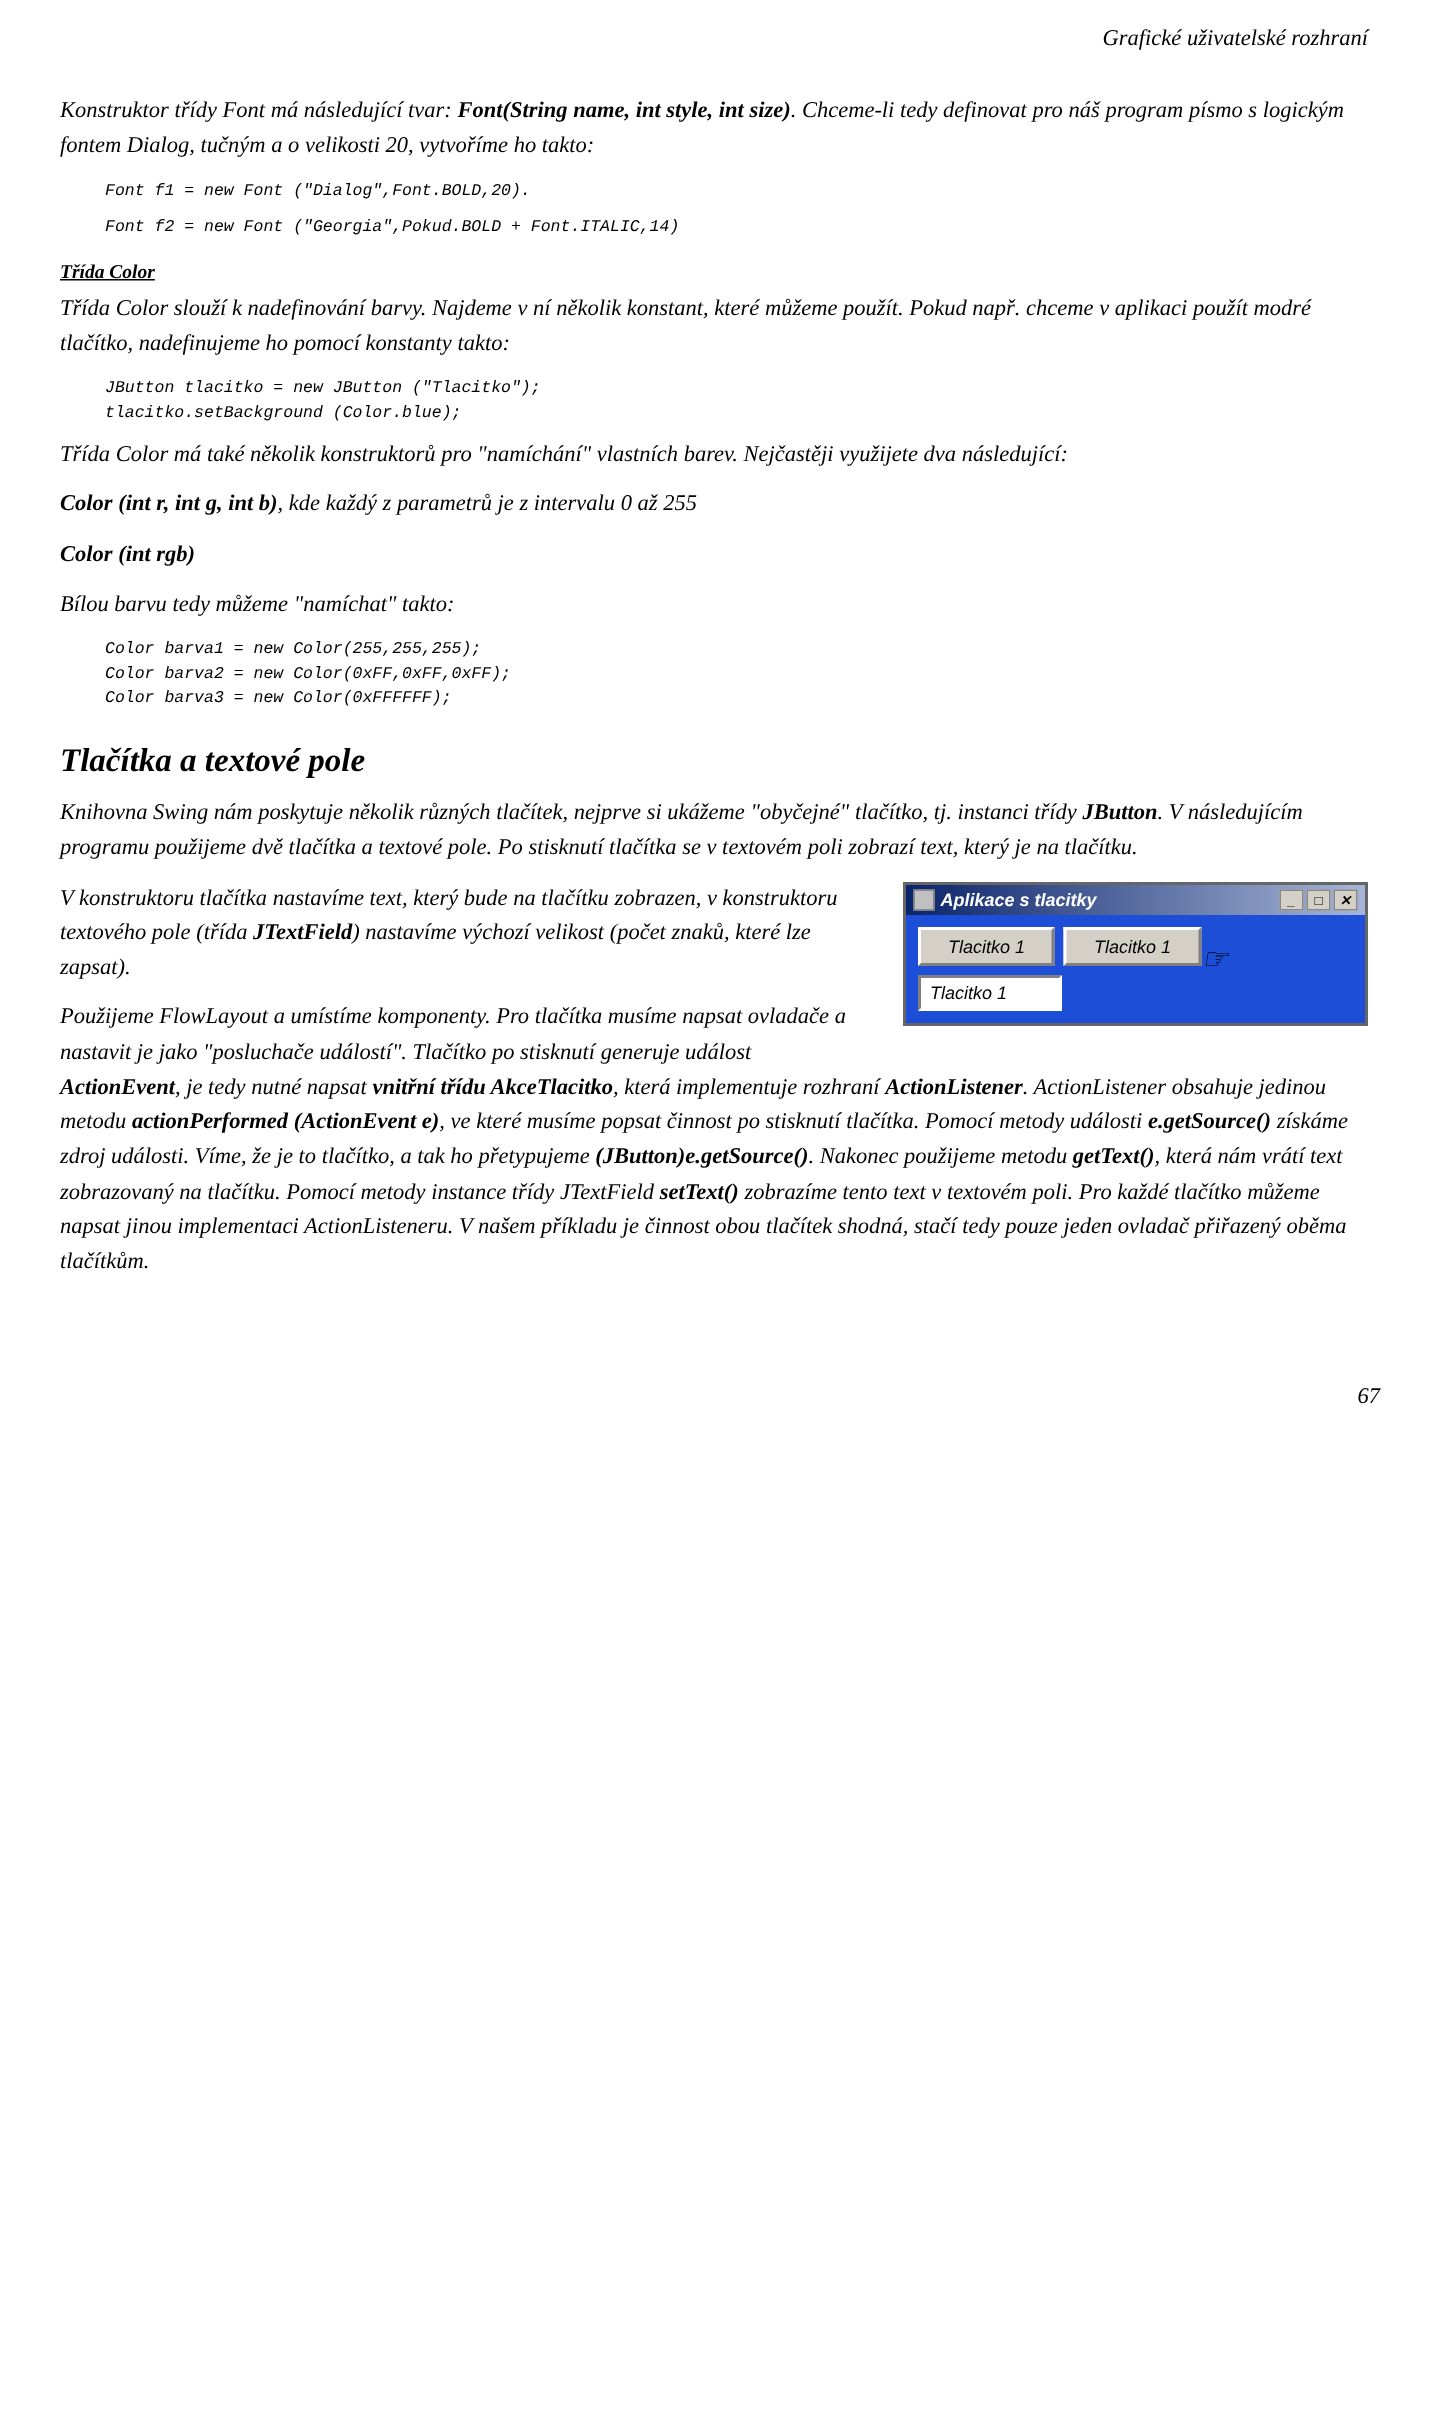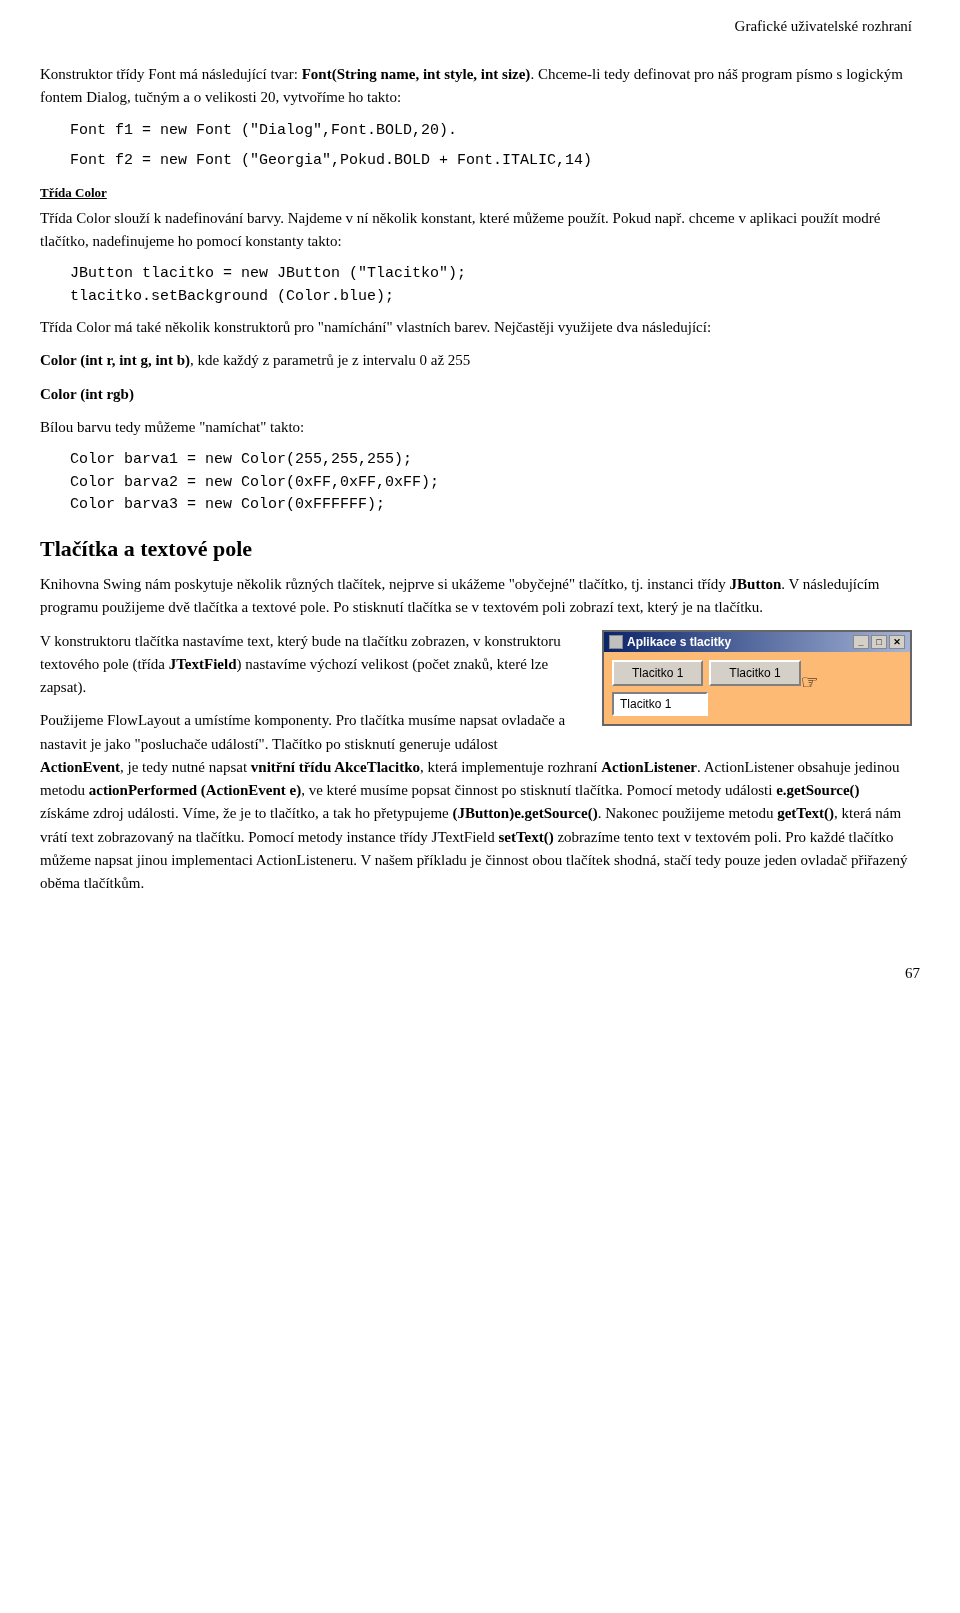--- a/index.html
+++ b/index.html
@@ -10,20 +10,21 @@
       background: #fff;
       width: 960px;
       min-height: 1613px;
     }
 
     .page-container {
       width: 952px;
       min-height: 1613px;
       padding: 0;
       position: relative;
+      font-style: italic;
     }
 
     
     .page-header {
       text-align: right;
       padding: 18px 40px 10px 40px;
       font-size: 15px;
       color: #000;
       border-bottom: none;
     }
@@ -34,21 +35,21 @@
     }
 
     .content p {
       margin-bottom: 10px;
       line-height: 1.55;
       font-size: 15px;
     }
 
     .code-block {
       font-family: 'Courier New', Courier, monospace;
-      font-size: 15px;
+      font-size: 11px;
       background: none;
       margin: 8px 0 8px 30px;
       white-space: pre;
       line-height: 1.5;
     }
 
     .section-heading {
       font-size: 22px;
       font-weight: bold;
       margin: 18px 0 10px 0;
@@ -117,21 +118,21 @@
       display: flex;
       align-items: center;
       justify-content: center;
       font-size: 9px;
       color: #000;
       cursor: pointer;
     }
 
     .app-body {
       padding: 8px;
-      background: #fdba74;
+      background: #1d4ed8;
     }
 
     .btn-row {
       display: flex;
       gap: 6px;
       margin-bottom: 6px;
     }
 
     .swing-btn {
       background: #d4d0c8;

